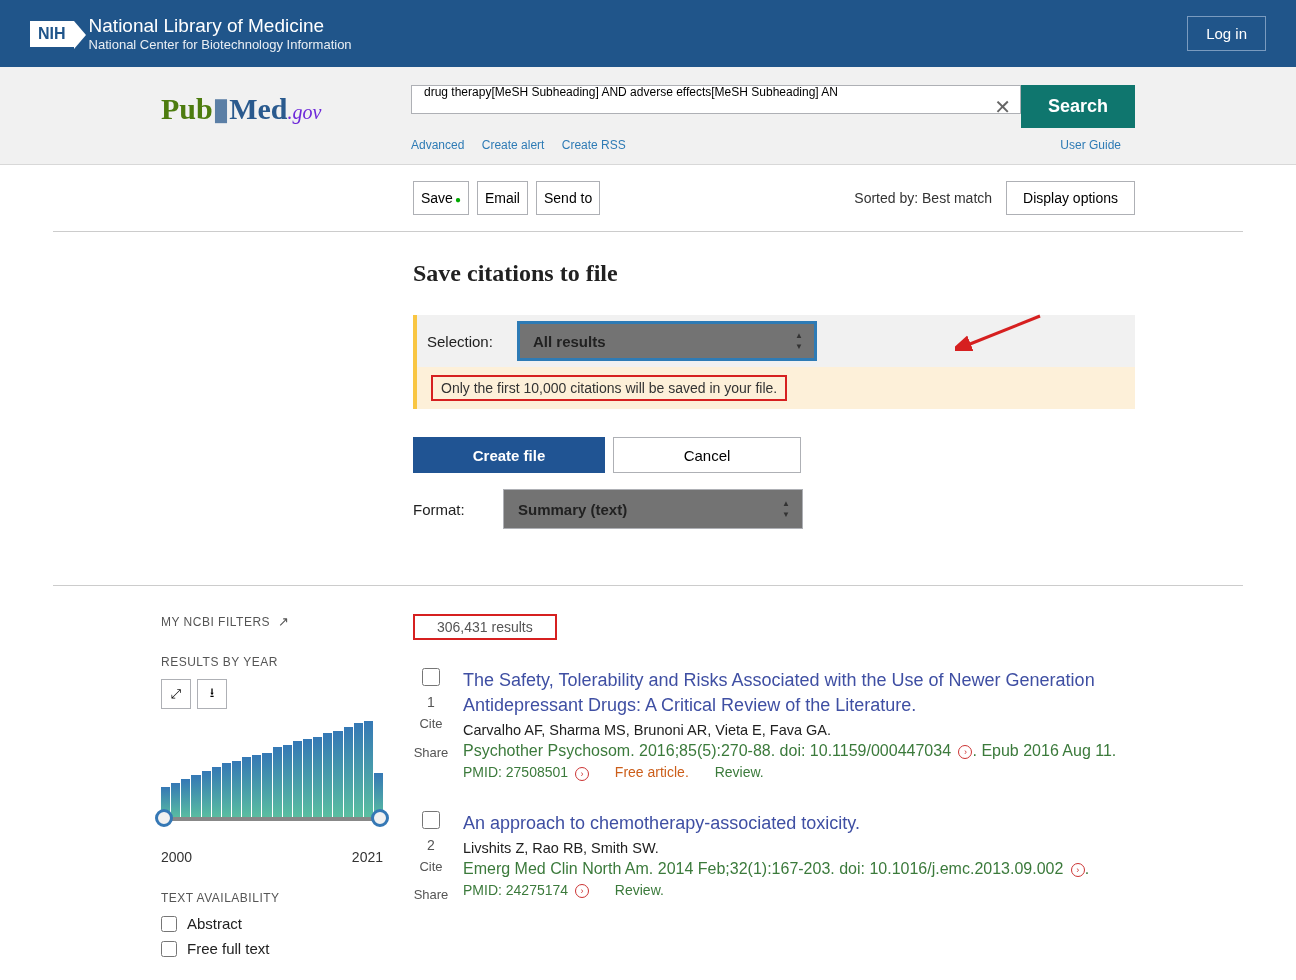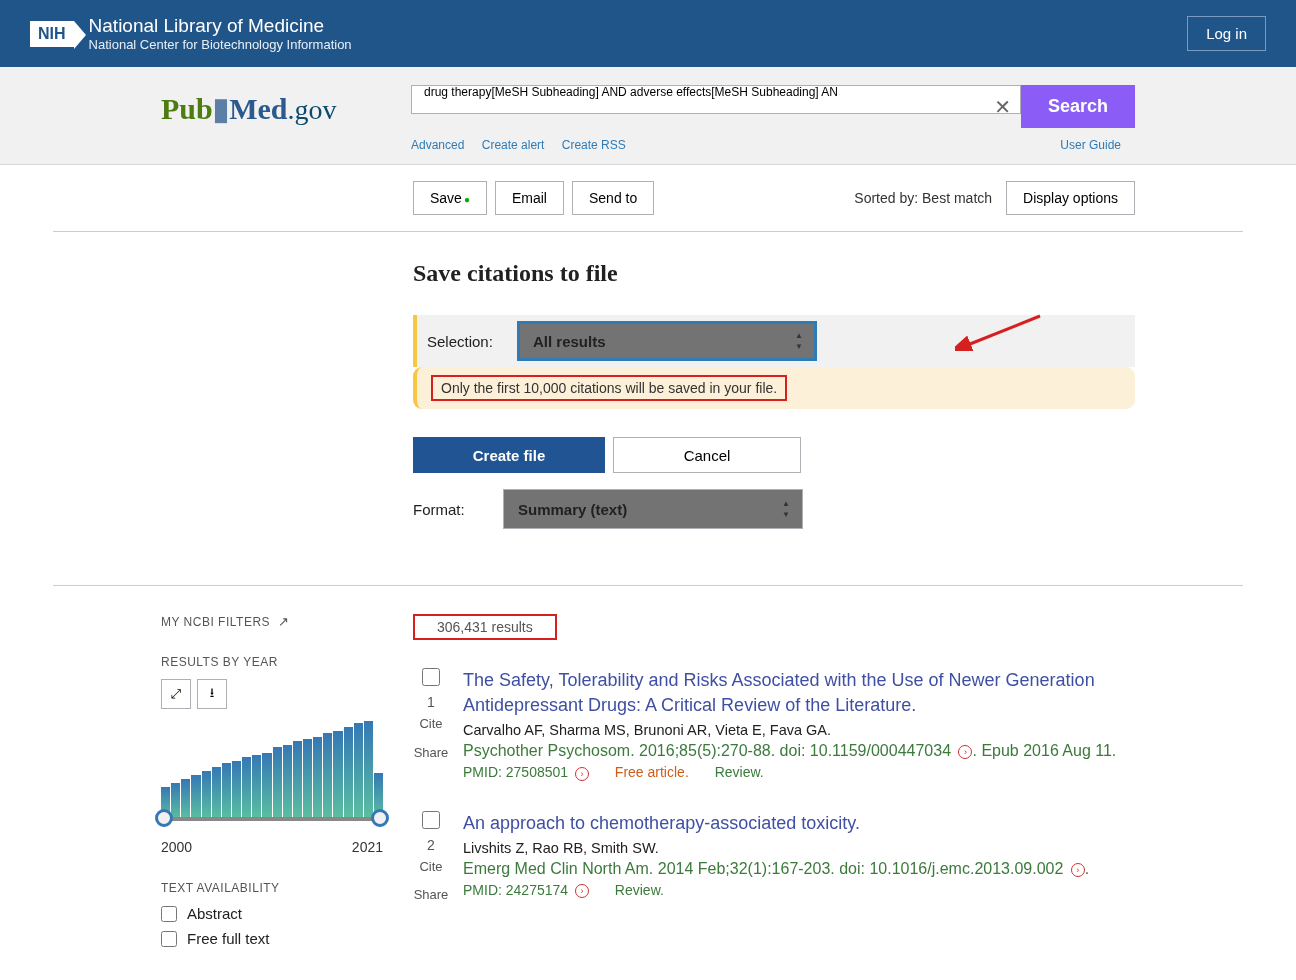--- a/index.html
+++ b/index.html
@@ -11,66 +11,66 @@
 .nih-badge::after { content:''; position:absolute; right:-12px; top:0; width:0; height:0; border-top:14px solid transparent; border-bottom:14px solid transparent; border-left:12px solid #fff; }
 .nih-text h1 { font-size: 19px; font-weight: normal; }
 .nih-text p { font-size: 13px; opacity: 0.9; }
 .login-btn { margin-left: auto; border: 1px solid #7a9bbf; color: #fff; background: transparent; padding: 8px 18px; font-size: 15px; cursor: pointer; }
 
 .search-area { background: #f1f1f1; padding: 18px 0 12px; border-bottom: 1px solid #d8d8d8; }
 .search-inner { max-width: 1190px; margin: 0 auto; display: flex; align-items: flex-start; padding: 0 108px; }
 .pubmed-logo { width: 250px; font-size: 30px; font-weight: bold; color: #20558a; font-family: Georgia, serif; padding-top: 6px; }
 .pubmed-logo .pub { color: #4d7c0f; }
 .pubmed-logo .med { color: #2a5a8e; }
-.pubmed-logo .gov { color: #0c4a6e; font-size: 28px; font-weight: normal; }
+.pubmed-logo .gov { color: #6d28d9; font-size: 20px; font-style: italic; font-weight: normal; }
 .search-controls { flex: 1; }
 .search-row { display: flex; }
 .search-input { flex: 1; height: 29px; border: 1px solid #aeb0b5; padding: 0 40px 16px 12px; font-size: 12px; background: #fff; }
 .clear-x { position: relative; }
 .clear-btn { position: absolute; right: 10px; top: 10px; background: none; border: none; font-size: 20px; cursor: pointer; color: #666; }
-.search-btn { width: 114px; height: 43px; background: #8b5cf6; color: #fff; border: none; font-size: 18px; font-weight: bold; cursor: pointer; }
+.search-btn { width: 114px; height: 43px; background: #0f766e; color: #fff; border: none; font-size: 18px; font-weight: bold; cursor: pointer; }
 .search-links { margin-top: 10px; font-size: 12px; }
 .search-links a { color: #2e7bb5; text-decoration: none; margin-right: 14px; }
 .user-guide { float: right; color: #2e7bb5; text-decoration: none; }
 
 .action-bar { max-width: 1190px; margin: 0 auto; padding: 16px 108px 16px 360px; display: flex; align-items: center; border-bottom: 1px solid #ccc; }
-.action-btn { border: 1px solid #aeb0b5; background: #fff; padding: 8px 16px; font-size: 14px; margin-right: 8px; cursor: pointer; text-align: center; }
+.action-btn { border: 1px solid #aeb0b5; background: #fff; padding: 8px 7px; font-size: 14px; margin-right: 8px; cursor: pointer; text-align: center; }
 .action-btn .dot { color: #0a0; font-size: 10px; margin-left: 2px; }
 .sorted-by { margin-left: auto; font-size: 14px; color: #333; margin-right: 14px; }
 .display-opts { border: 1px solid #aeb0b5; background: #fff; padding: 8px 16px; font-size: 14px; cursor: pointer; }
 
 .save-panel { max-width: 1190px; margin: 0 auto; padding: 28px 108px 40px 360px; border-bottom: 1px solid #ccc; }
 .save-title { font-family: Georgia, serif; font-size: 24px; margin-bottom: 28px; }
 .form-row { display: flex; align-items: center; margin-bottom: 16px; }
 .form-label { width: 90px; font-size: 15px; }
 .select-box { width: 300px; height: 40px; border: 1px solid #aeb0b5; background: #737373; padding: 0 36px 0 14px; font-size: 15px; font-weight: bold; position: relative; display: flex; align-items: center; cursor: pointer; }
 .select-box.highlighted { border: 2px solid #2e7bb5; box-shadow: 0 0 0 1px #2e7bb5 inset; }
 .select-caret { position: absolute; right: 12px; display: flex; flex-direction: column; gap: 2px; }
 .select-caret::before { content: '▲'; font-size: 8px; color: #333; }
 .select-caret::after { content: '▼'; font-size: 8px; color: #333; }
 .selection-wrap { border-left: 4px solid #f9c642; background: #f1f1f1; padding: 6px 0 6px 10px; display: flex; align-items: center; margin-bottom: 0; }
-.warning-bar { background: #fdf0d9; padding: 8px 10px 8px 14px; margin-bottom: 28px; border-left: 4px solid #f9c642; position: relative; border-radius: 9px; }
+.warning-bar { background: #fdf0d9; padding: 8px 10px 8px 14px; margin-bottom: 28px; border-left: 4px solid #f9c642; position: relative; }
 .warning-box { border: 2px solid #d62020; padding: 3px 8px; display: inline-block; font-size: 14px; color: #333; }
 .red-arrow { position: absolute; width: 90px; height: 40px; top: -56px; right: 90px; }
 .primary-btn { width: 192px; height: 36px; background: #205493; color: #fff; border: none; font-weight: bold; font-size: 15px; cursor: pointer; margin-right: 8px; }
 .cancel-btn { width: 188px; height: 36px; background: #fff; border: 1px solid #aeb0b5; font-size: 15px; cursor: pointer; }
 
 .results-area { max-width: 1190px; margin: 0 auto; padding: 28px 108px 0; display: flex; gap: 30px; }
 .sidebar { width: 222px; flex-shrink: 0; }
 .sidebar-section { margin-bottom: 26px; }
 .sidebar-heading { font-size: 12px; letter-spacing: 0.5px; color: #555; text-transform: uppercase; margin-bottom: 10px; display: flex; align-items: center; gap: 8px; }
 .ext-icon { font-size: 13px; }
 .year-chart { position: relative; height: 120px; margin-top: 10px; }
 .chart-btns { display: flex; gap: 6px; margin-bottom: 6px; }
 .chart-btn { width: 30px; height: 30px; border: 1px solid #aeb0b5; background: #fff; font-size: 13px; cursor: pointer; }
 .bars { display: flex; align-items: flex-end; height: 100px; gap: 1px; }
 .bar { flex: 1; background: linear-gradient(to top, #5bc0a0, #3578b5); }
 .slider-track { position: relative; height: 4px; background: #888; margin-top: -2px; }
 .slider-handle { position: absolute; width: 18px; height: 18px; border: 3px solid #3578b5; background: #f1f1f1; border-radius: 50%; top: -8px; }
-.year-labels { display: flex; justify-content: space-between; font-size: 14px; color: #333; }
+.year-labels { display: flex; justify-content: space-between; font-size: 14px; margin-top: 10px; color: #333; }
 .filter-check { display: flex; align-items: center; gap: 10px; margin-bottom: 8px; font-size: 15px; }
 .filter-check input { width: 16px; height: 16px; }
 
 .results-main { flex: 1; }
 .results-count { border: 2px solid #d62020; display: inline-block; padding: 3px 22px; font-size: 14px; color: #555; margin-bottom: 28px; }
 .result-item { display: flex; gap: 14px; margin-bottom: 30px; }
 .result-left { width: 36px; text-align: center; }
 .result-check { width: 18px; height: 18px; margin-bottom: 8px; }
 .result-num { font-size: 14px; color: #555; }
 .cite-share { font-size: 13px; color: #555; line-height: 2.2; }

